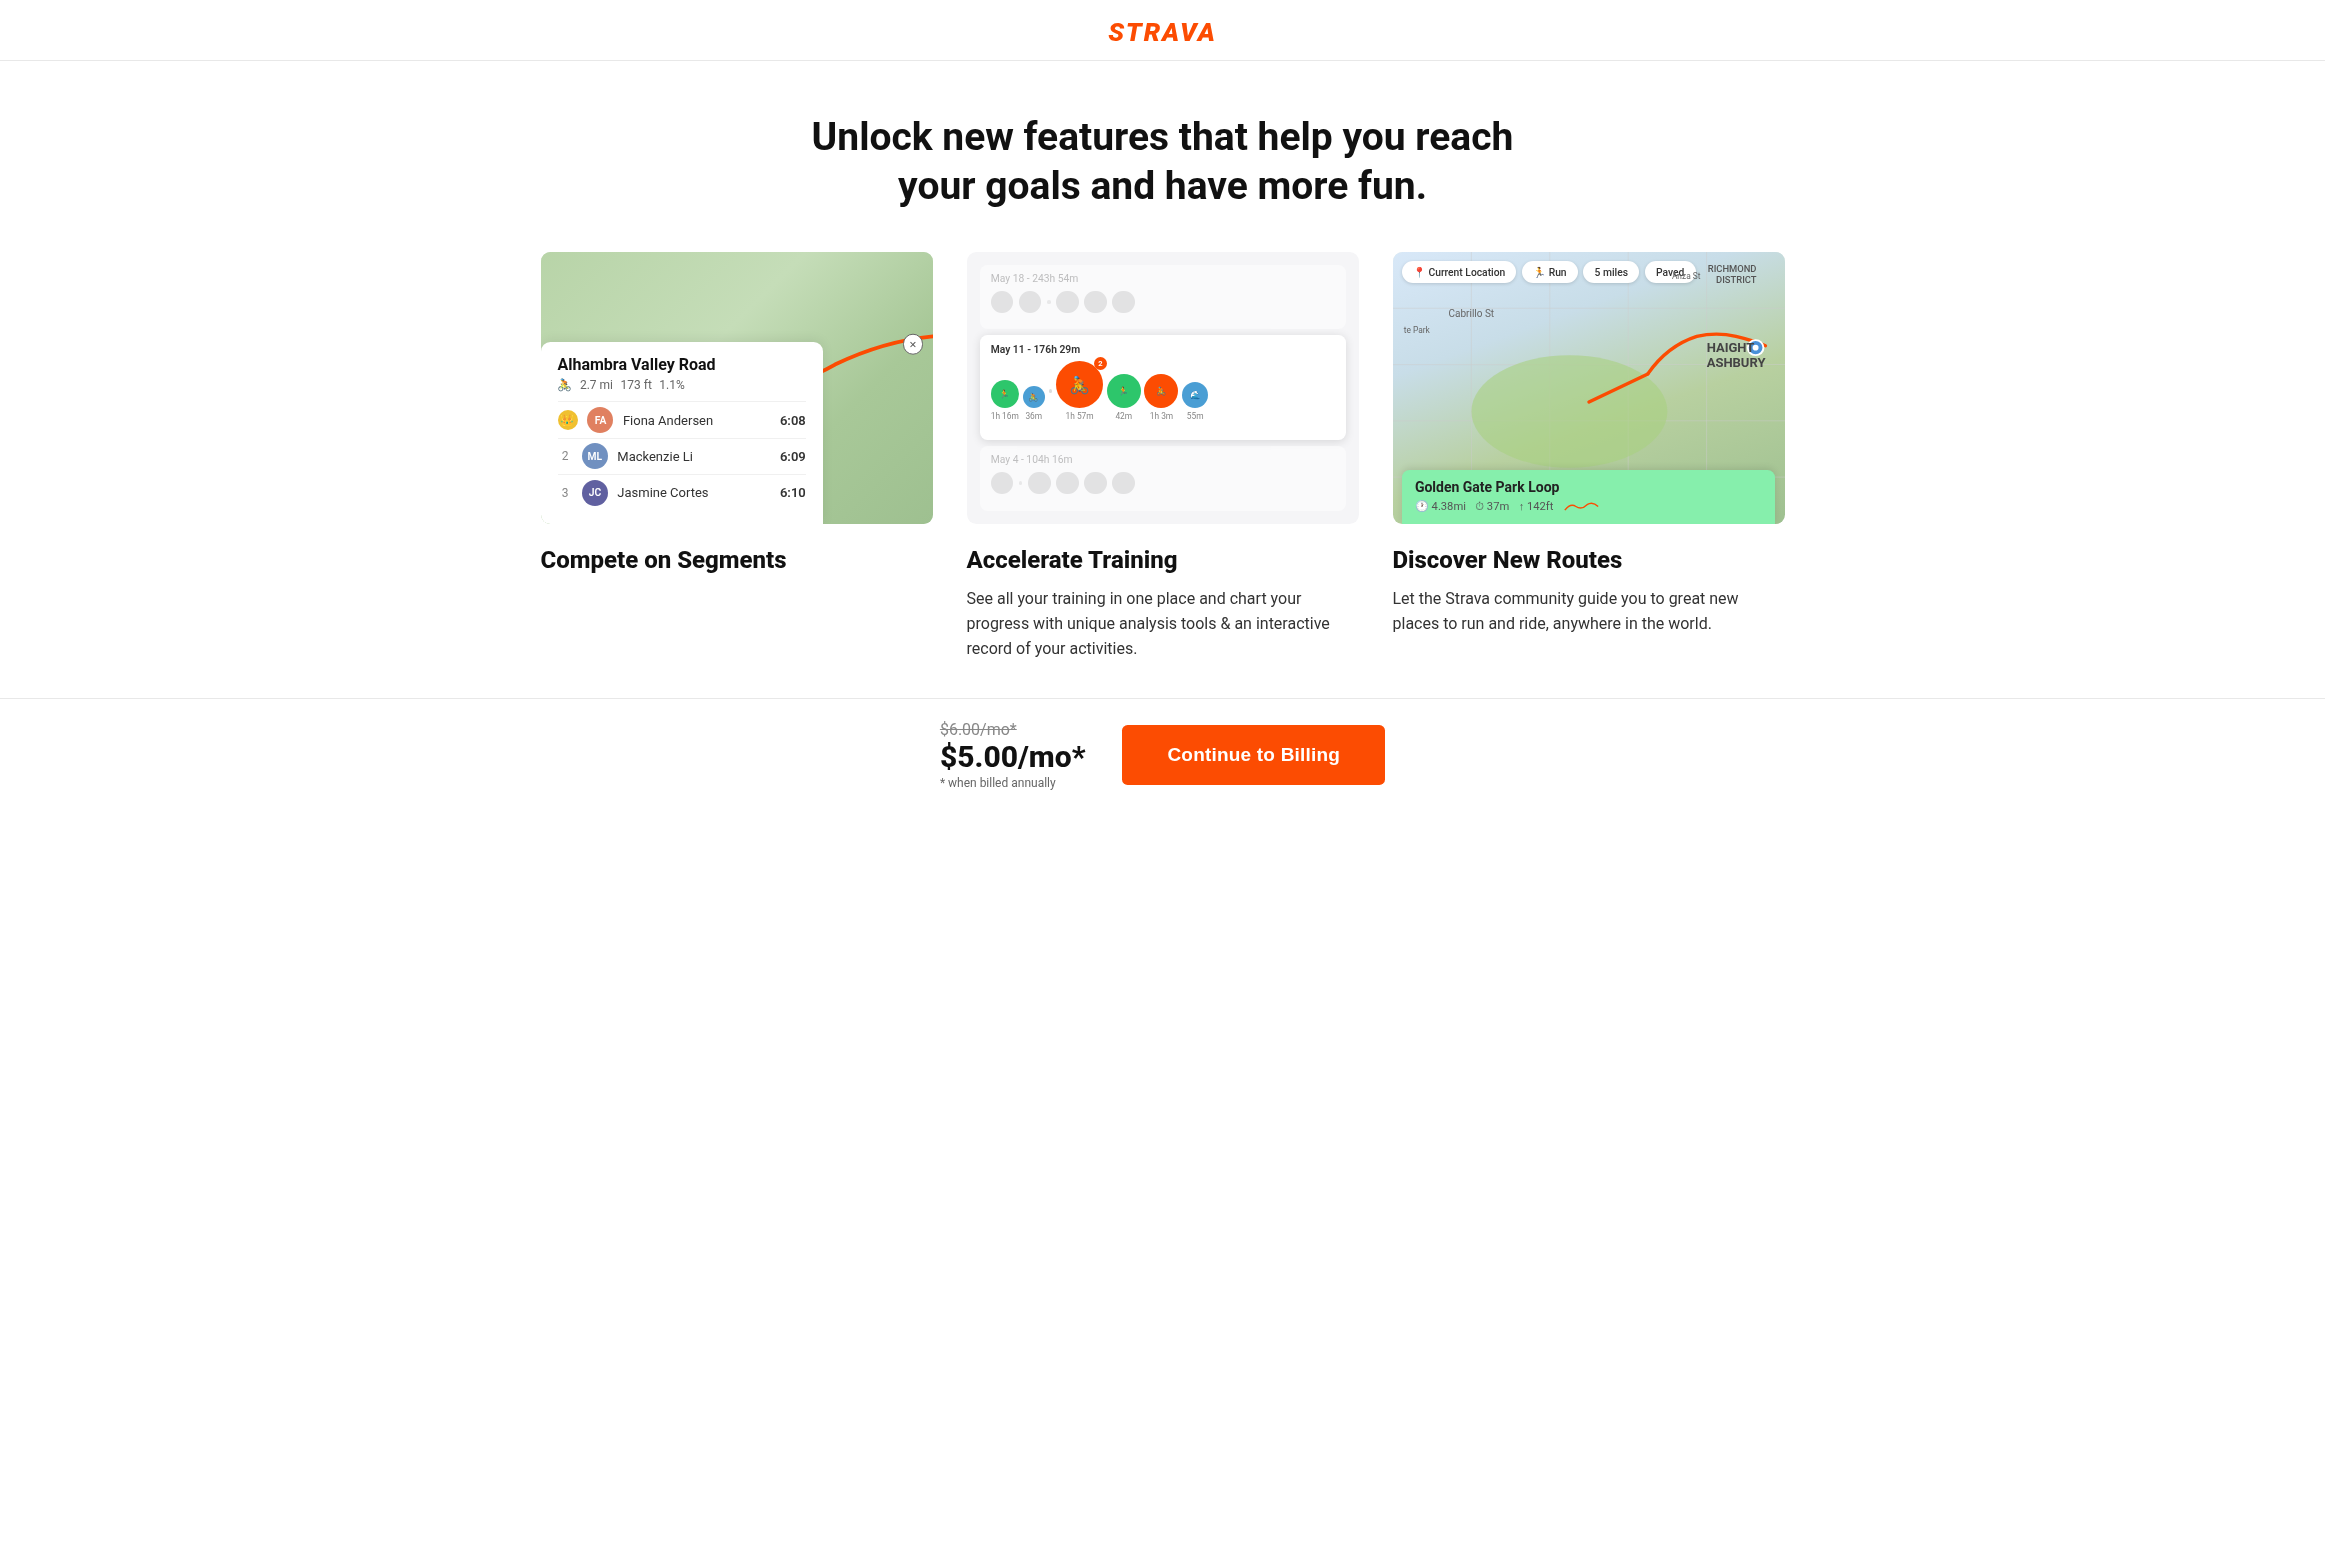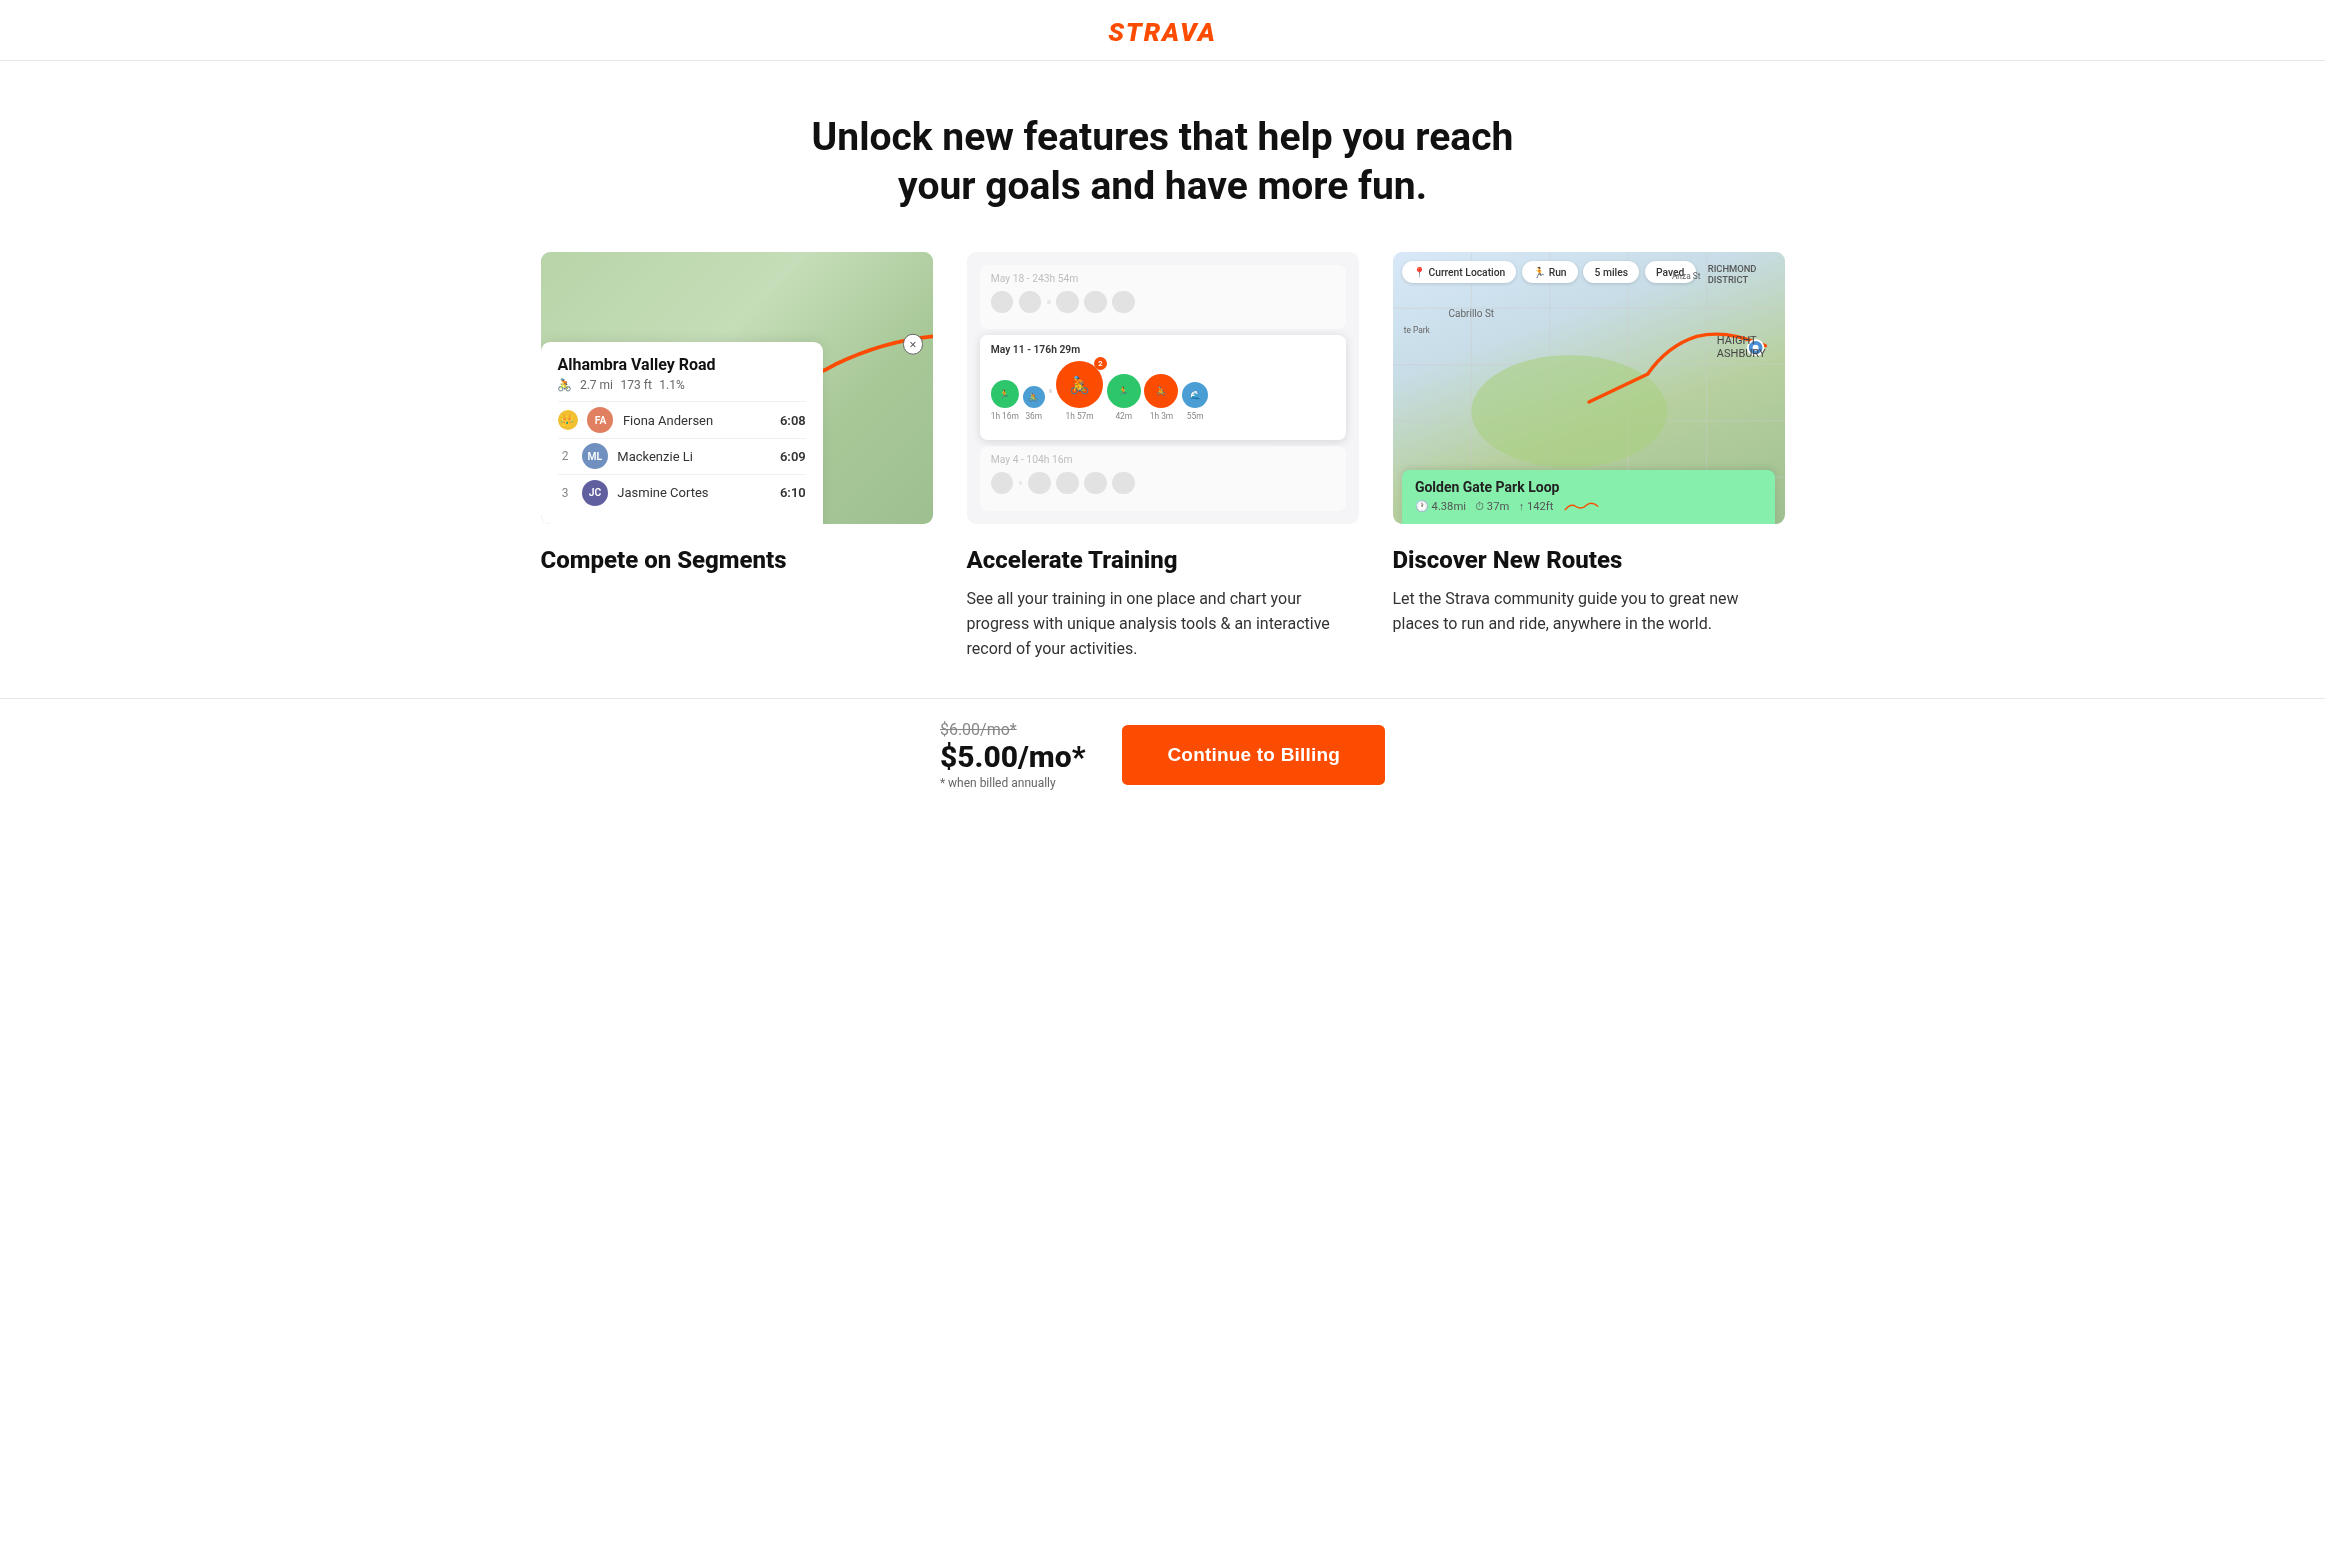--- a/index.html
+++ b/index.html
@@ -505,25 +505,25 @@
           <div class="route-card-stats">
             <span>🕐 4.38mi</span>
             <span>⏱ 37m</span>
             <span>↑ 142ft</span>
             <svg width="37" height="15" viewBox="0 0 40 16">
               <path d="M2,12 Q8,4 14,8 Q20,12 26,6 Q32,2 38,8" stroke="#FC4C02" stroke-width="1.5" fill="none"></path>
             </svg>
           </div>
         </div>
 
-        <div style="position:absolute;top:11.2px;right:28px;font-size:9.4px;color:#555;font-weight:500;text-align:left;">
+        <div style="position:absolute;top:11.2px;right:28px;font-size:9.4px;color:#555;font-weight:500;text-align:right;">
           RICHMOND<br>DISTRICT
         </div>
         <div style="position:absolute;top:19px;right:84px;font-size:8.4px;color:#666;">Anza St</div>
-        <div style="position:absolute;top:82px;right:19px;font-size:11px;color:#444;font-weight:400;">HAIGHT<br>ASHBURY</div>
+        <div style="position:absolute;top:88px;right:19px;font-size:13px;color:#444;font-weight:700;">HAIGHT<br>ASHBURY</div>
         <div style="position:absolute;top:73px;left:11.2px;font-size:8.4px;color:#666;">te Park</div>
         <div style="position:absolute;top:56px;left:56px;font-size:10px;color:#666;">Cabrillo St</div>
       </div>
     </div>
     <div class="feature-title">Discover New Routes</div>
     <div class="feature-desc">Let the Strava community guide you to great new places to run and ride, anywhere in the world.</div>
   </div>
 
 </section>
 

